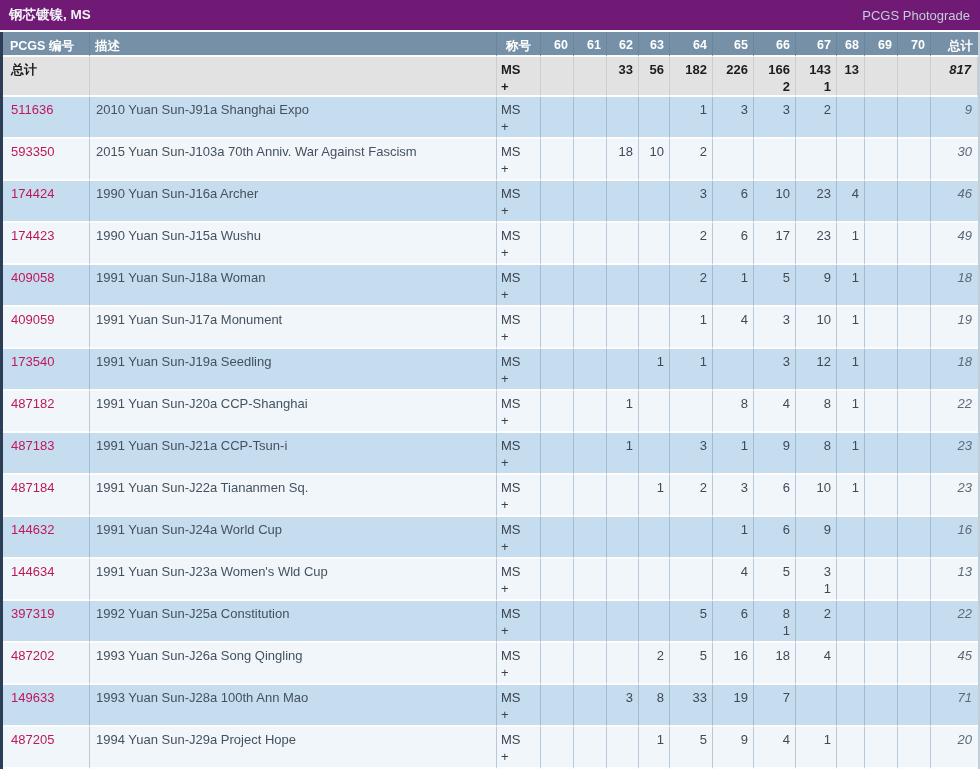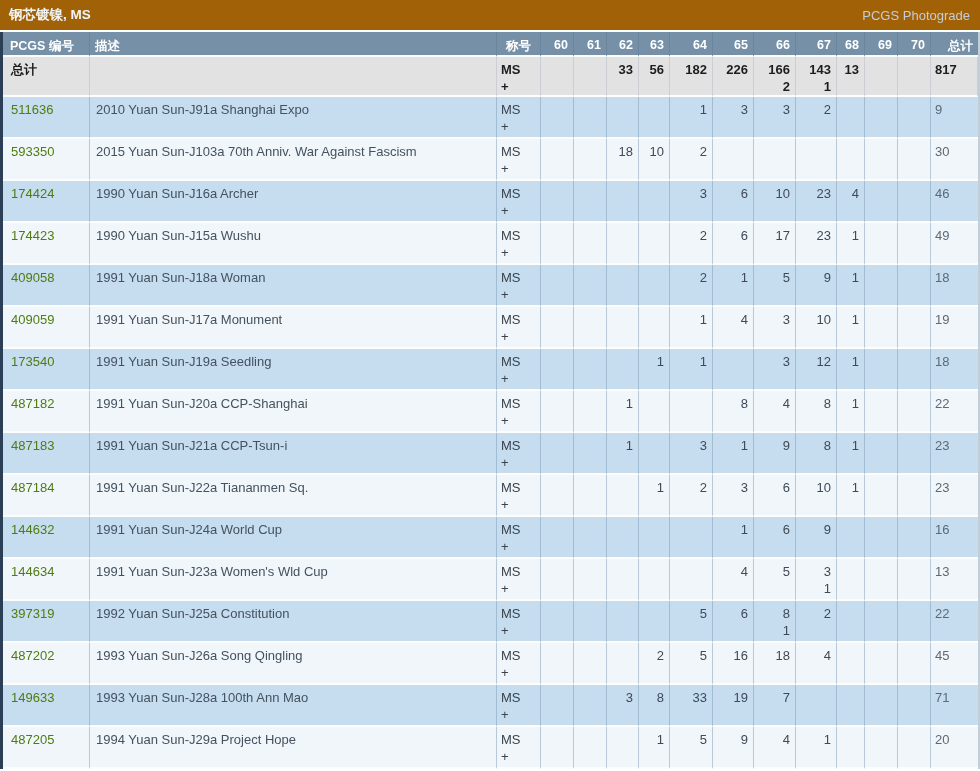--- a/index.html
+++ b/index.html
@@ -1,21 +1,21 @@
 <!DOCTYPE html>
 <html><head>
 <meta charset="utf-8">
 <style>
   * { margin:0; padding:0; box-sizing:border-box; }
   html,body { width:980px; height:771px; overflow:hidden; background:#fff;
               font-family:"Liberation Sans","DejaVu Sans",sans-serif; }
   .page { position:relative; width:980px; height:771px; }
 
   
-  .topbar { height:30px; background:#a16207; display:flex; align-items:center;
+  .topbar { height:30px; background:#701a75; display:flex; align-items:center;
             justify-content:space-between; padding:0 10px 0 9px; }
   .topbar .title { color:#f2f5f8; font-weight:bold; font-size:13.5px; }
   .topbar .right-link { color:#c3cdd8; font-size:13px; cursor:pointer; }
 
   
   table { width:980px; table-layout:fixed; border-collapse:separate; border-spacing:0;
           border-left:3px solid #2c3e55; border-right:2px solid #c2cfd9; margin-top:2px; }
   th, td { vertical-align:top; overflow:hidden; white-space:nowrap; }
 
   thead th { background:#7590a7; color:#fff; font-size:12.5px; font-weight:bold;
@@ -29,26 +29,26 @@
   tbody td { font-size:13px; line-height:17px; padding:4px 4px 0 4px; height:42px;
              border-right:1px solid rgba(125,155,182,.5); border-bottom:2px solid #fdfdfd;
              color:#3e4a56; }
   tbody td:last-child { border-right:none; }
 
   tr.blue td { background:#c6dcef; }
   tr.pale td { background:#f1f6fa; }
   tr.totals td { background:#e2e2e2; font-weight:bold; color:#1d1d1d;
                  border-right:1px solid #cbcfd3; height:40px; }
 
-  td.c-id   { color:#4d7c0f; padding-left:8px; cursor:pointer; }
+  td.c-id   { color:#be185d; padding-left:8px; cursor:pointer; }
   tr.totals td.c-id { color:#1d1d1d; cursor:default; }
   td.c-desc { color:#44525f; padding-left:6px;margin-left:12px; }
   td.c-des  { text-align:left; color:#39434e; }
   td.c-g    { text-align:right; padding-right:5px; }
-  td.c-tot  { text-align:left; padding-right:6px; color:#5b6a77; }
+  td.c-tot  { text-align:right; padding-right:6px; color:#5b6a77;font-style:italic; }
   tr.totals td.c-tot { color:#1d1d1d; }
   td .sub   {  }
 
   
   .watermark { position:absolute; top:729px; right:5px; font-size:28px; font-weight:bold;
                color:rgba(246,172,114,.92); letter-spacing:1px; pointer-events:none;
                text-shadow:0 0 1px rgba(235,140,70,.55); }
 </style>
 </head>
 <body>

